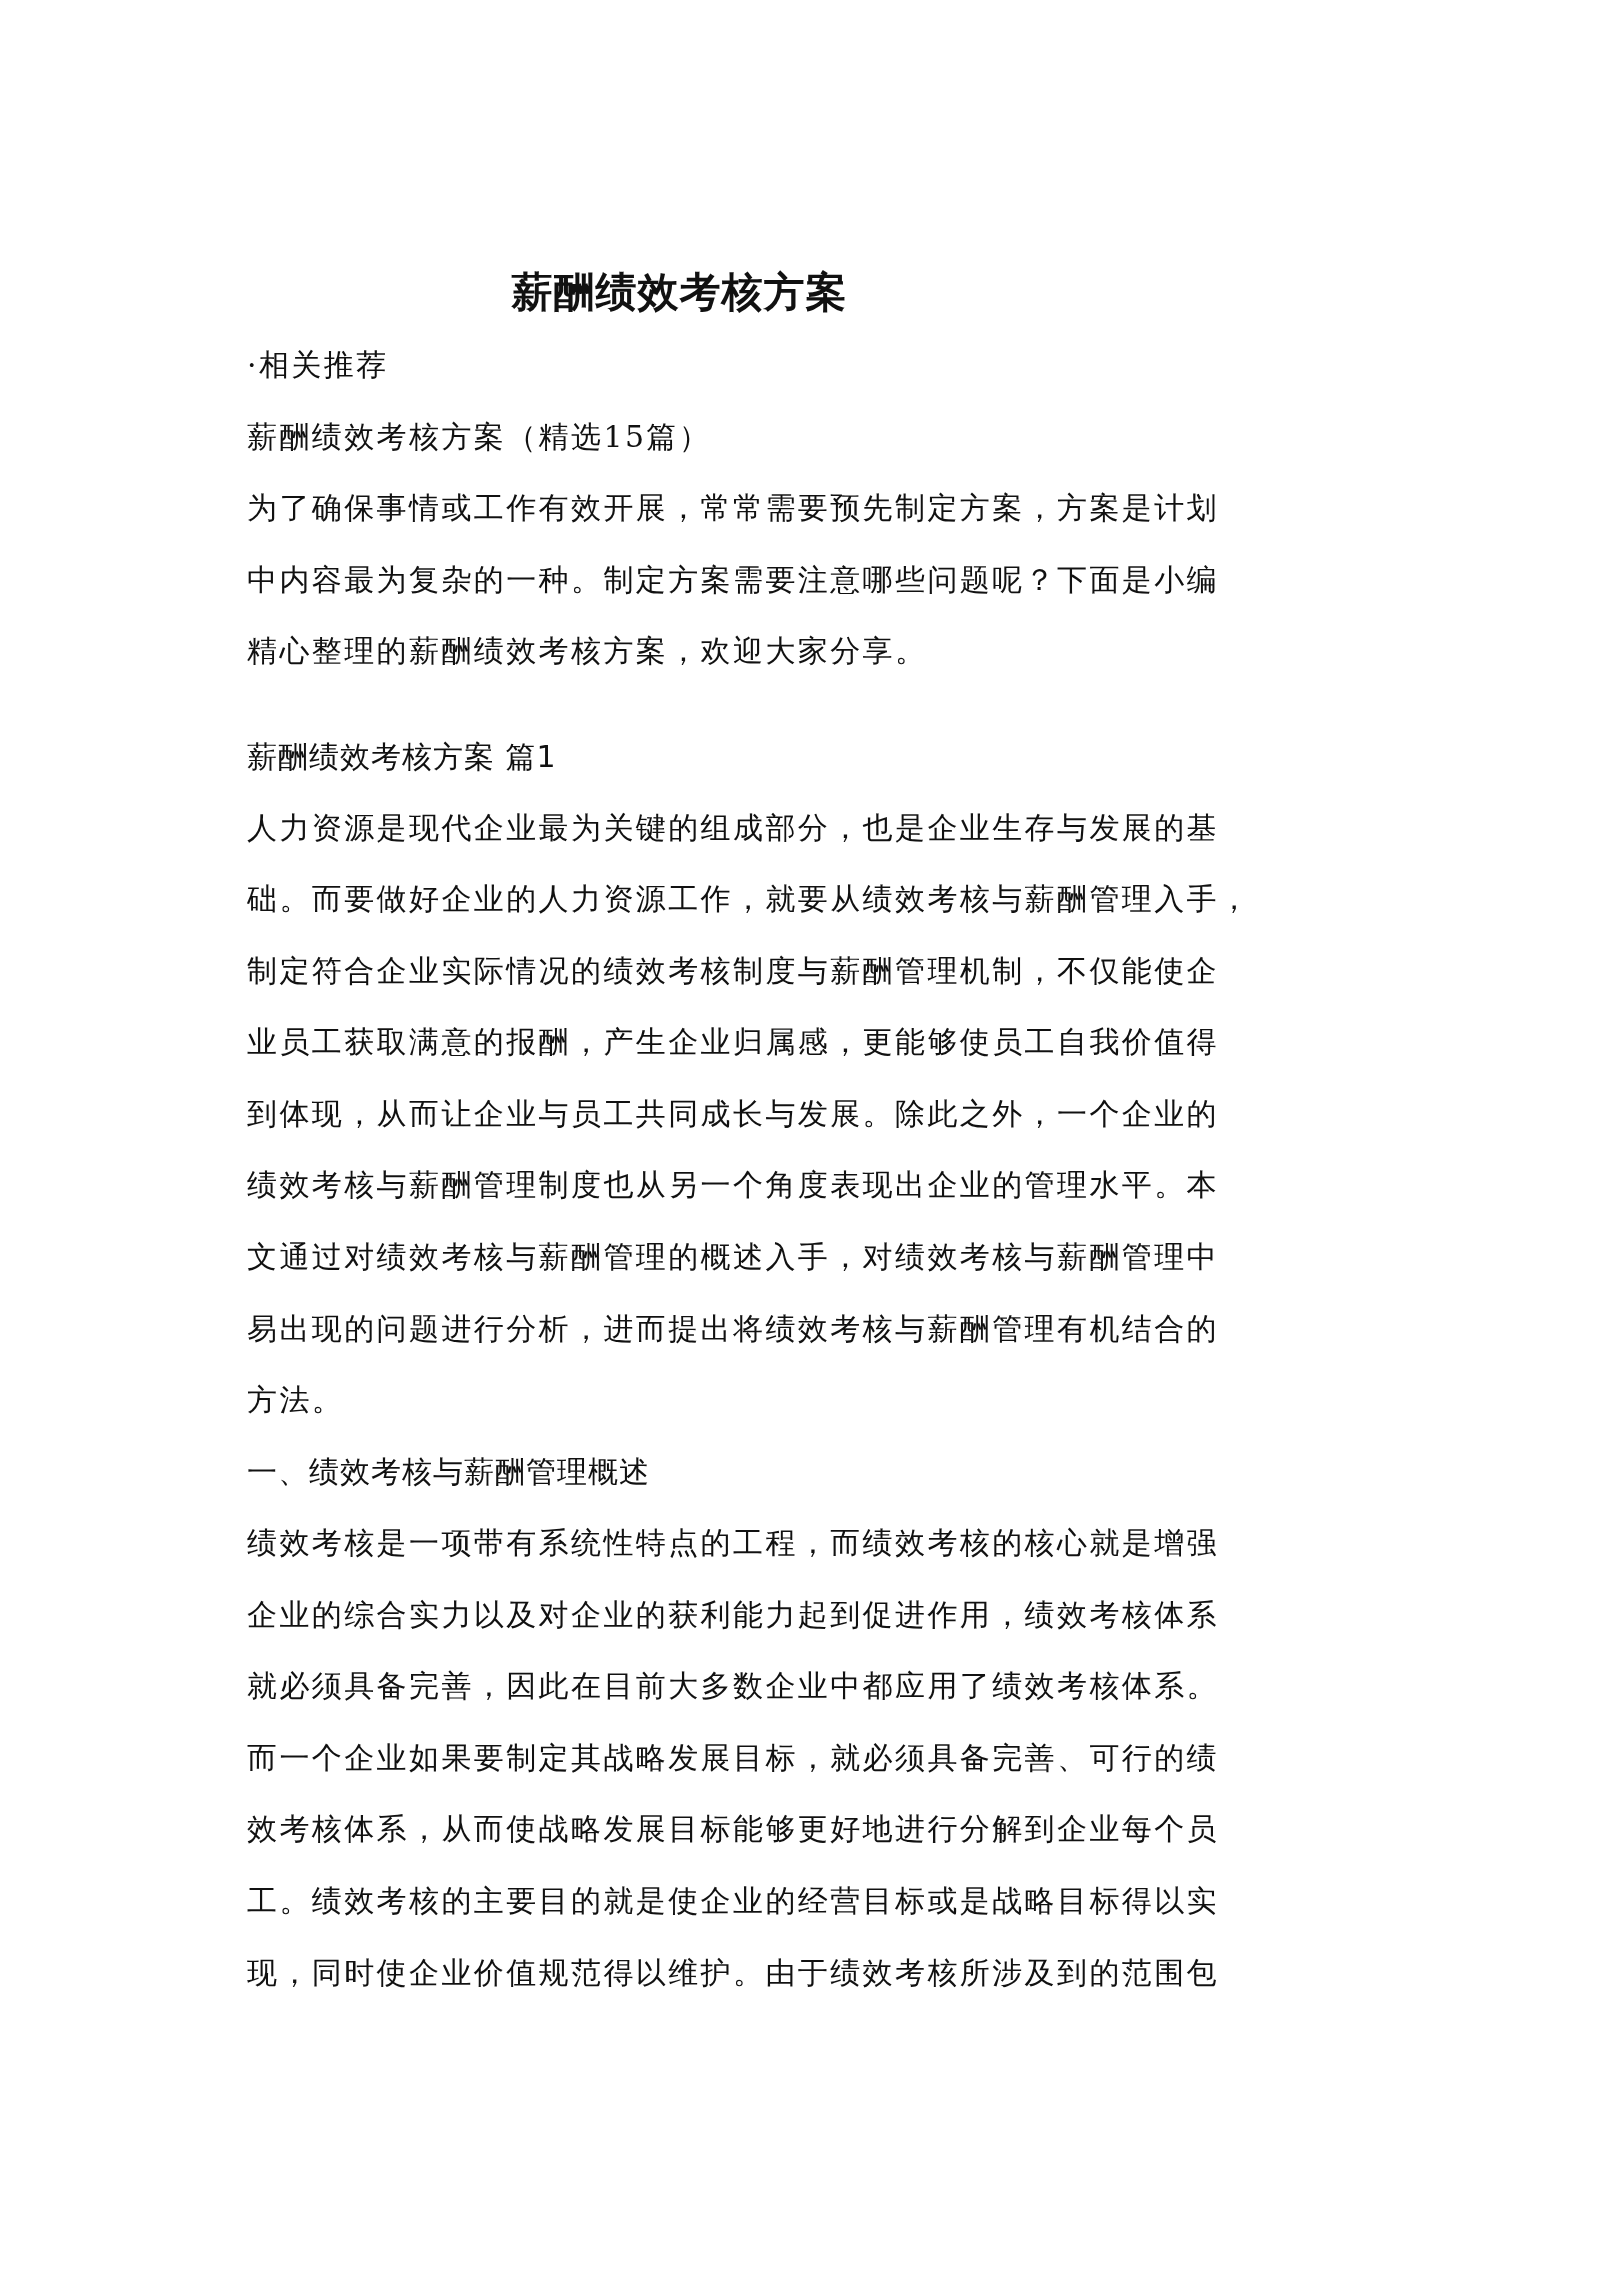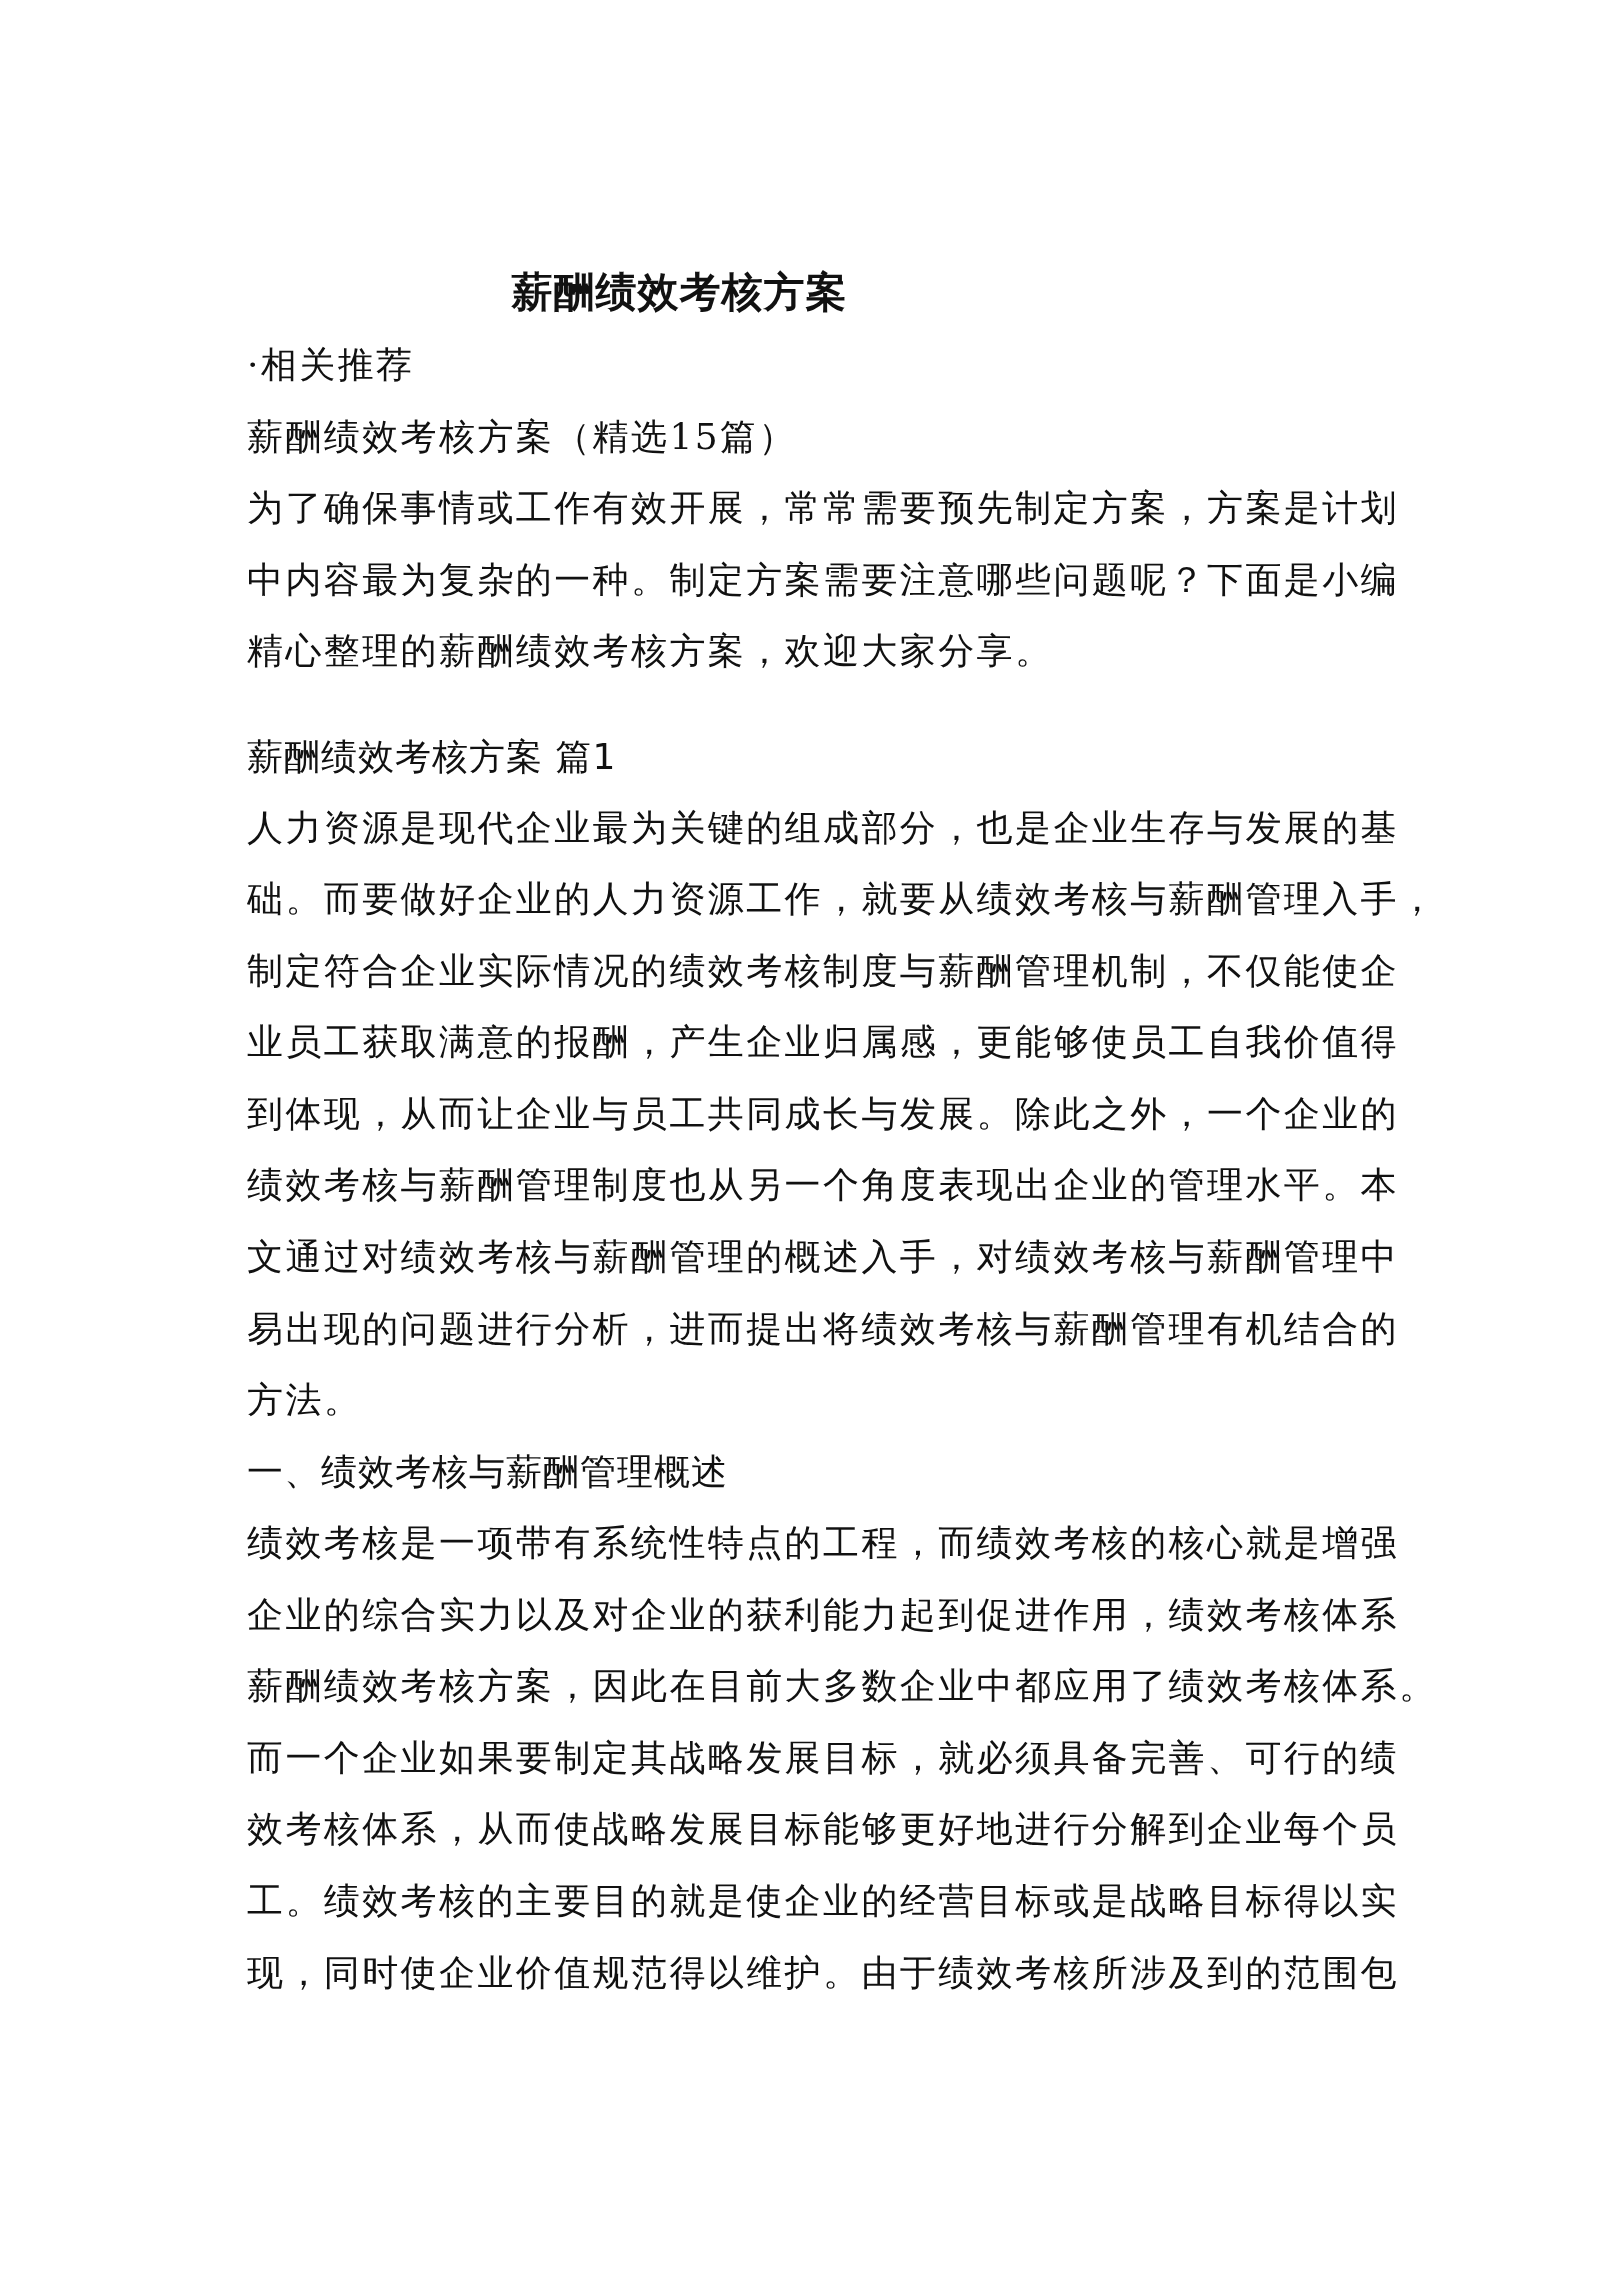--- a/index.html
+++ b/index.html
@@ -2,21 +2,21 @@
 <html><head>
   <meta charset="utf-8">
   <style>
     html, body { margin: 0; padding: 0; background: #ffffff; }
     body { width: 1621px; height: 2293px; position: relative; overflow: hidden;
            font-family: "DejaVu Serif", "Liberation Serif", serif; color: #111111; }
     .page { position: absolute; left: 0; top: 0; width: 1621px; height: 2293px; }
     .title { position: absolute; left: 0; width: 1359px; top: 265px; text-align: center;
              font-family: "DejaVu Sans", "Liberation Sans", sans-serif; font-weight: bold;
              font-size: 41px; line-height: 55px; letter-spacing: 1px; }
-    .line { position: absolute; left: 247px; font-size: 36px; line-height: 47px;
+    .line { position: absolute; left: 247px; font-size: 30px; line-height: 47px;
             white-space: nowrap; letter-spacing: 2.4px; }
     .bold { font-family: "DejaVu Sans", "Liberation Sans", sans-serif; font-weight: normal;
             letter-spacing: 1px; }
   </style>
 </head>
 <body>
 
 <div class="page">
   <div class="title">薪酬绩效考核方案</div>
 
@@ -36,19 +36,19 @@
   <div class="line" style="top:1090px">到体现，从而让企业与员工共同成长与发展。除此之外，一个企业的</div>
   <div class="line" style="top:1161px">绩效考核与薪酬管理制度也从另一个角度表现出企业的管理水平。本</div>
   <div class="line" style="top:1305px">易出现的问题进行分析，进而提出将绩效考核与薪酬管理有机结合的</div>
   <div class="line" style="top:1233px">文通过对绩效考核与薪酬管理的概述入手，对绩效考核与薪酬管理中</div>
   <div class="line" style="top:1376px">方法。</div>
 
   <div class="line bold" style="top:1448px">一、绩效考核与薪酬管理概述</div>
 
   <div class="line" style="top:1519px">绩效考核是一项带有系统性特点的工程，而绩效考核的核心就是增强</div>
   <div class="line" style="top:1591px">企业的综合实力以及对企业的获利能力起到促进作用，绩效考核体系</div>
-  <div class="line" style="top:1662px">薪酬绩效考核方案，因此在目前大多数企业中都应用了绩效考核体系。</div>
+  <div class="line" style="top:1662px">就必须具备完善，因此在目前大多数企业中都应用了绩效考核体系。</div>
   <div class="line" style="top:1734px">而一个企业如果要制定其战略发展目标，就必须具备完善、可行的绩</div>
   <div class="line" style="top:1805px">效考核体系，从而使战略发展目标能够更好地进行分解到企业每个员</div>
   <div class="line" style="top:1877px">工。绩效考核的主要目的就是使企业的经营目标或是战略目标得以实</div>
   <div class="line" style="top:1949px">现，同时使企业价值规范得以维护。由于绩效考核所涉及到的范围包</div>
 </div>
 
 
 </body></html>

